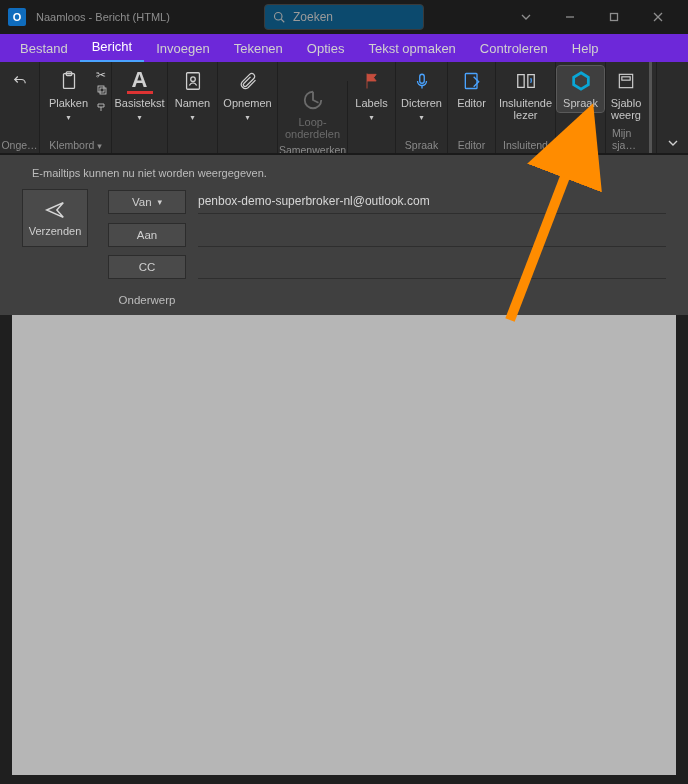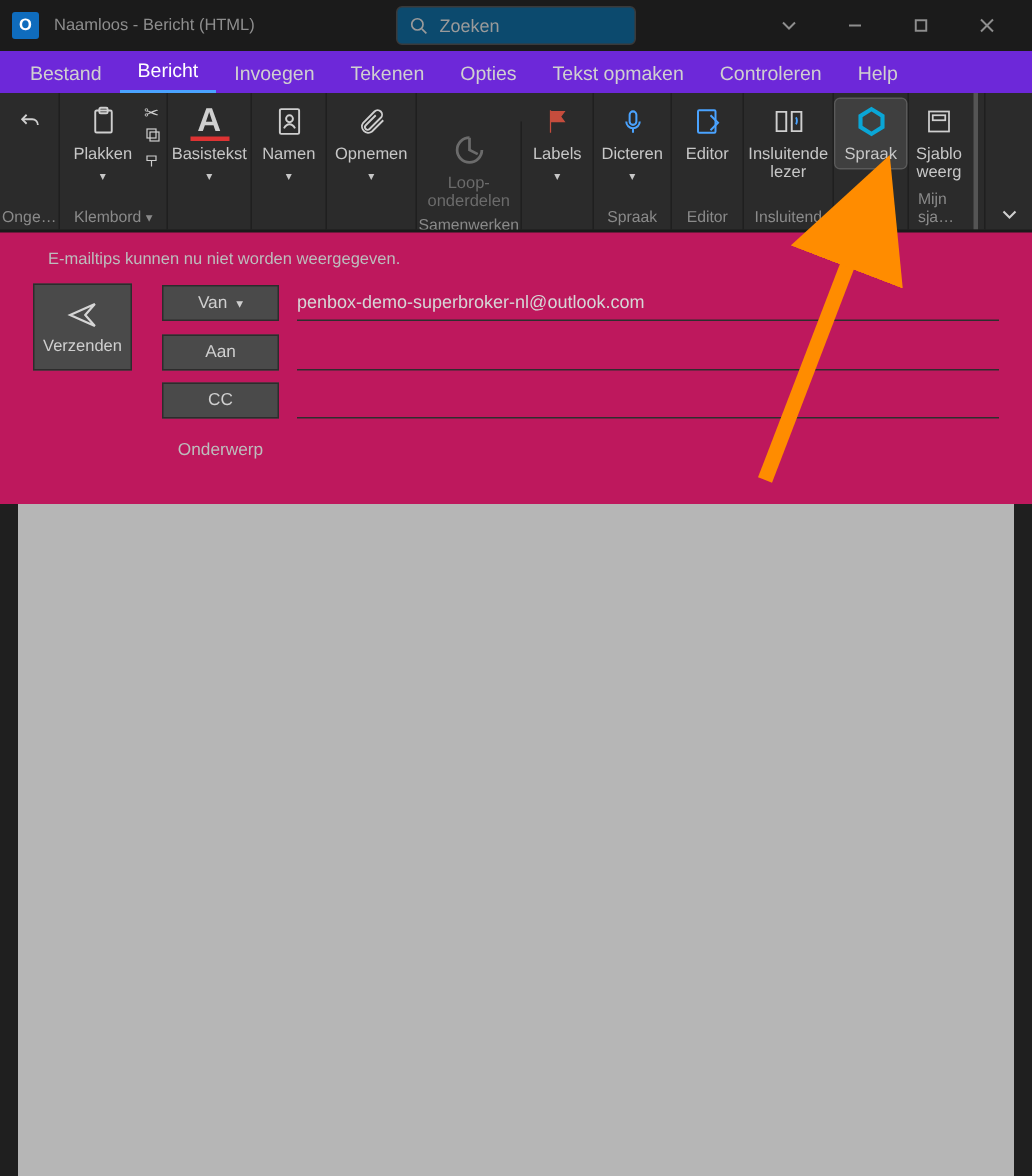--- a/index.html
+++ b/index.html
@@ -67,21 +67,21 @@
   .rgrouplabel { font-size:10.5px; color:#8a8a8a; margin-top:2px;}
   .rrow { display:flex; gap:2px;}
   .ribbon-right-border { position:absolute; right:36px; top:0; bottom:0; width:3px; background:#555; }
   .ribbon-overflow {
     position:absolute; right:0; top:0; width:32px; height:100%;
     display:flex; align-items:flex-end; justify-content:center; background:#2b2b2b;
     border-left:1px solid #1f1f1f; padding-bottom:4px;
   }
   
   .msgarea {
-    background:#be185d; padding:8px 22px 25px 22px;
+    background:#404040; padding:8px 22px 4px 22px;
     border-top:1px solid #1a1a1a;
   }
   .mailtip { font-size:11px; color:#bdbdbd; padding:4px 10px 10px 10px;}
   .hdrgrid {
     display:grid;
     grid-template-columns: 76px 80px 1fr;
     column-gap:10px; row-gap:8px;
     align-items:center;
   }
   .sendbtn {

